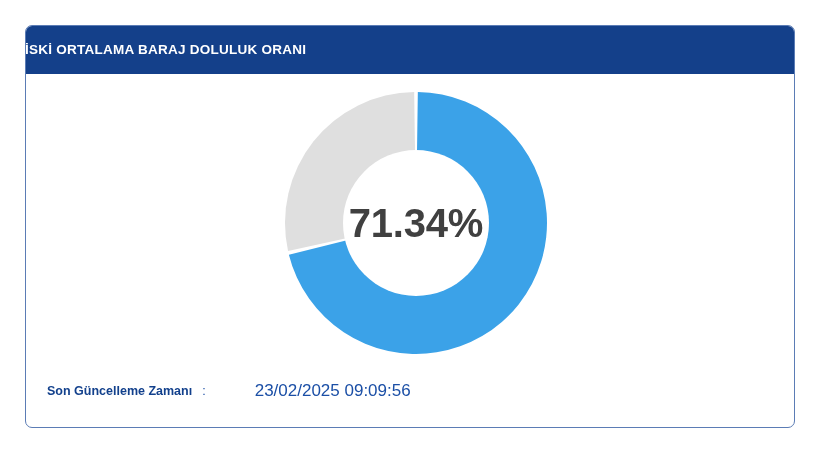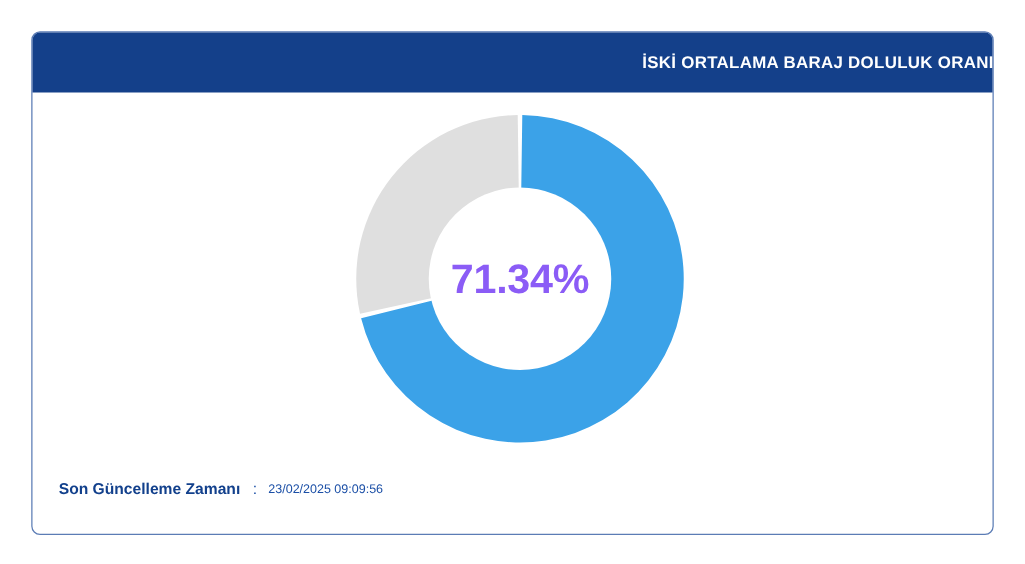--- a/index.html
+++ b/index.html
@@ -40,21 +40,21 @@
     position: absolute;
     left: -1px;
     top: -1px;
     width: 770px;
     height: 49px;
     background: #14408a;
     border-top-left-radius: 7px;
     border-top-right-radius: 7px;
     display: flex;
     align-items: center;
-    justify-content: flex-end;
+    justify-content: flex-start;
   }
   .card-header-title {
     color: #ffffff;
     font-size: 13.5px;
     font-weight: bold;
     letter-spacing: 0.25px;
     white-space: nowrap;
   }
 
   
@@ -79,23 +79,23 @@
   }
   .donut-value {
     position: absolute;
     left: 0;
     top: 0;
     width: 264px;
     height: 264px;
     display: flex;
     align-items: center;
     justify-content: center;
-    font-size: 33px;
+    font-size: 40px;
     font-weight: bold;
-    color: #8b5cf6;
+    color: #404040;
     letter-spacing: -0.2px;
     pointer-events: none;
   }
 
   
   .card-footer {
     position: absolute;
     left: 0;
     bottom: 26px;
     width: 768px;
@@ -113,23 +113,24 @@
     white-space: nowrap;
   }
   .footer-sep {
     color: #1b4fa6;
     font-size: 12.5px;
     font-weight: normal;
     margin: 0 3px 0 4px;
   }
   .footer-value {
     color: #1b4fa6;
-    font-size: 10px;
+    font-size: 17px;
     font-weight: normal;
     white-space: nowrap;
+    margin-left: 40px;
   }
 </style>
 </head>
 <body>
 
 <div class="page">
 
   <div class="card">
 
     <div class="card-header">

